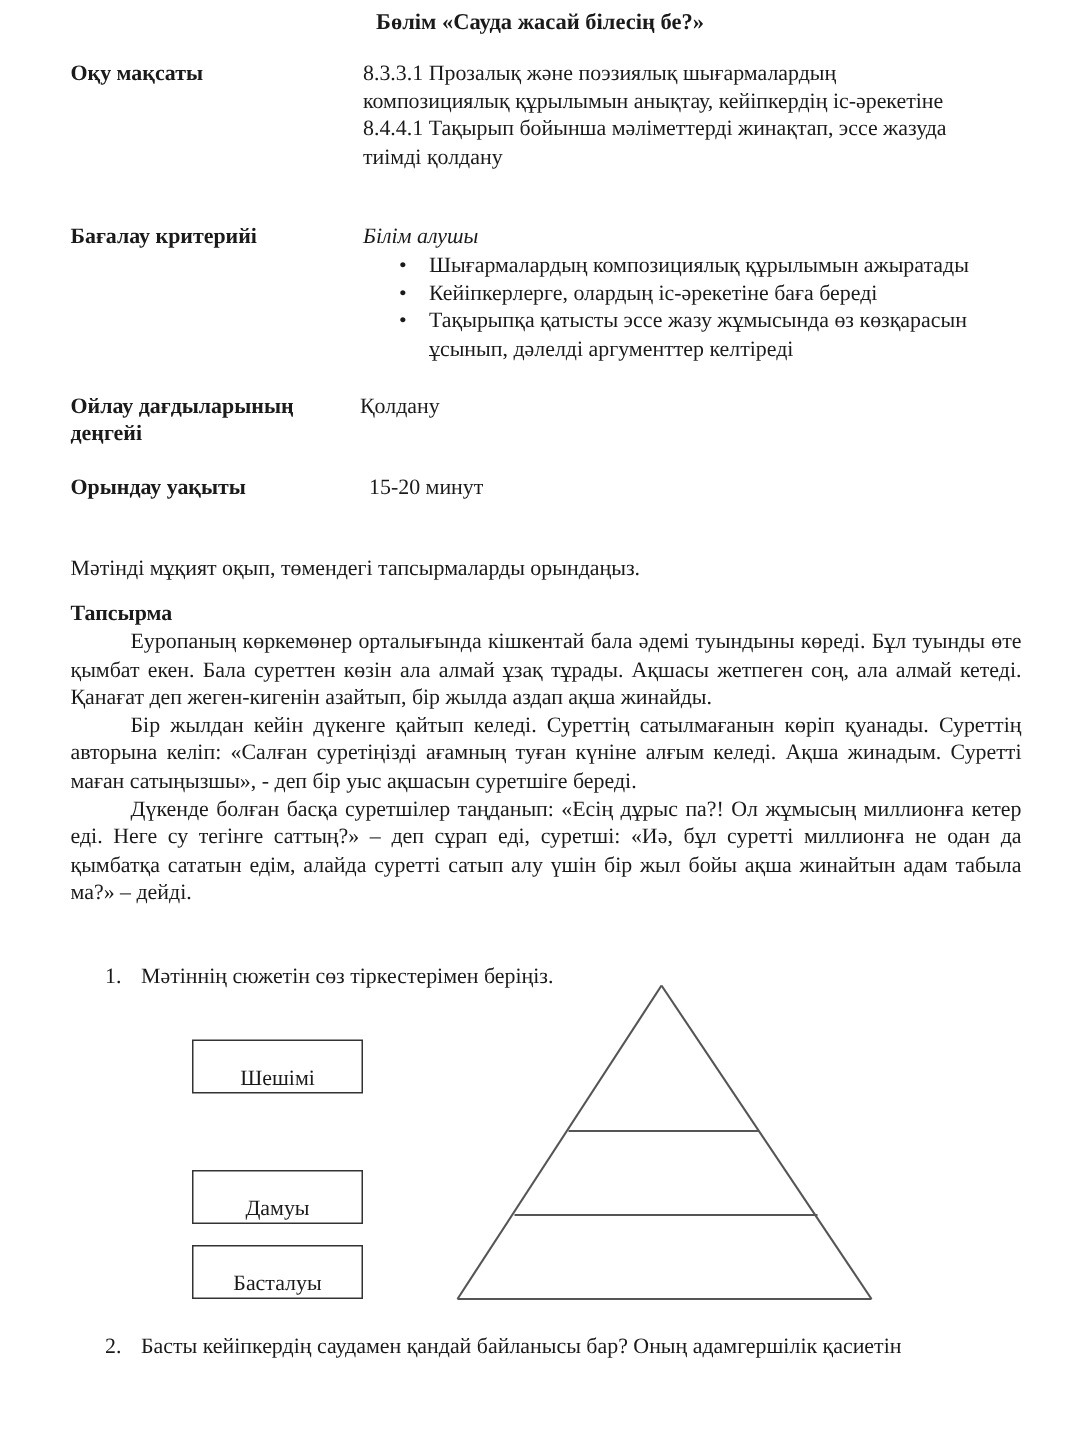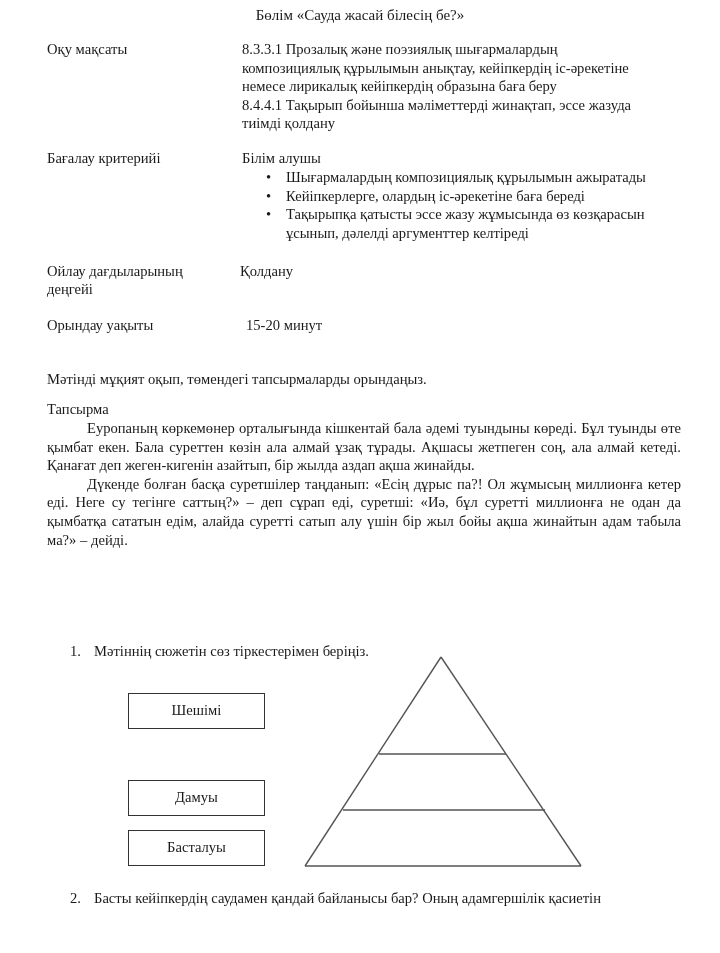--- a/index.html
+++ b/index.html
@@ -2,48 +2,47 @@
 <html><head>
 <meta charset="utf-8">
 <style>
   html, body { margin: 0; padding: 0; background: #ffffff; }
   body {
     width: 720px; height: 953px; position: relative; overflow: hidden;
     font-family: "Liberation Serif", "DejaVu Serif", serif;
     color: #1a1a1a; font-size: 14.6px;
   }
   .abs { position: absolute; }
-  .title { top: 7px; left: 0; width: 720px; text-align: center; font-weight: normal; font-size: 15px; }
-  .label { font-weight: normal; font-size: 14.6px; line-height: 18px; }
+  .title { top: 7px; left: 0; width: 720px; text-align: center; font-weight: bold; font-size: 15px; }
+  .label { font-weight: bold; font-size: 14.6px; line-height: 18px; }
   .val { line-height: 18.5px; }
-  .it { }
+  .it { font-style: italic; }
   ul.crit { margin: 0; padding: 0; list-style: none; }
   ul.crit li { position: relative; padding-left: 24px; line-height: 18.5px; }
   ul.crit li .bullet { position: absolute; left: 4px; top: 0; }
   .para { left: 47px; width: 634px; text-align: justify; line-height: 18.6px; }
   .para p { margin: 0; text-indent: 40px; }
   .qnum { display: inline-block; width: 24px; }
   .box {
-    position: absolute; left: 128px; width: 137px; height: 36px;
+    position: absolute; left: 128px; width: 114px; height: 36px;
     border: 1.3px solid #333; box-sizing: border-box;
-    display: flex; align-items: center; justify-content: center;
+    display: flex; align-items: flex-end; justify-content: center;
   }
   .box span { margin-top: -2px; }
   svg.pyr { position: absolute; left: 0; top: 0; }
 </style>
 </head>
 <body>
 
 <div class="abs title">Бөлім «Сауда жасай білесің бе?»</div>
 
 <div class="abs label" style="left:47px; top:40px;">Оқу мақсаты</div>
 <div class="abs val" style="left:242px; top:40px; width:450px;">
   <div>8.3.3.1 Прозалық және поэзиялық шығармалардың</div>
   <div>композициялық құрылымын анықтау, кейіпкердің іс-әрекетіне</div>
-  <div>немесе лирикалық кейіпкердің образына баға беру</div>
   <div>8.4.4.1 Тақырып бойынша мәліметтерді  жинақтап, эссе жазуда</div>
   <div>тиімді қолдану</div>
 </div>
 
 <div class="abs label" style="left:47px; top:149px;">Бағалау критерийі</div>
 <div class="abs val it" style="left:242px; top:149px;">Білім алушы</div>
 <ul class="abs crit" style="left:262px; top:168px; width:430px;">
   <li><span class="bullet">•</span><span>Шығармалардың композициялық құрылымын ажыратады</span></li>
   <li><span class="bullet">•</span><span>Кейіпкерлерге, олардың іс-әрекетіне баға береді</span></li>
   <li><span class="bullet">•</span><span>Тақырыпқа қатысты  эссе жазу жұмысында өз көзқарасын</span><br><span>ұсынып, дәлелді аргументтер келтіреді</span></li>
@@ -56,20 +55,21 @@
 <div class="abs val" style="left:240px; top:262px;">Қолдану</div>
 
 <div class="abs label" style="left:47px; top:316px;">Орындау уақыты</div>
 <div class="abs val" style="left:246px; top:316px;">15-20 минут</div>
 
 <div class="abs label" style="left:47px; top:352px;margin-top:48px;">Тапсырма</div>
 <div class="abs val" style="left:47px; top:370px;">Мәтінді мұқият оқып, төмендегі тапсырмаларды орындаңыз.</div>
 
 <div class="abs para" style="top:419px;font-family:Liberation Serif, serif;">
   <p>Еуропаның көркемөнер орталығында кішкентай бала әдемі туындыны көреді. Бұл туынды өте қымбат екен. Бала суреттен көзін ала алмай ұзақ тұрады. Ақшасы жетпеген соң, ала алмай кетеді. Қанағат деп жеген-кигенін азайтып, бір жылда аздап ақша жинайды.</p>
+  <p>Бір жылдан кейін дүкенге қайтып келеді. Суреттің сатылмағанын көріп қуанады. Суреттің авторына келіп: «Салған суретіңізді ағамның туған күніне алғым келеді. Ақша жинадым. Суретті маған сатыңызшы», - деп бір уыс ақшасын суретшіге береді.</p>
   <p>Дүкенде болған басқа суретшілер таңданып: «Есің дұрыс па?! Ол жұмысың миллионға кетер еді. Неге су тегінге саттың?» – деп сұрап еді, суретші: «Иә, бұл суретті миллионға не одан да қымбатқа сататын едім, алайда суретті сатып алу үшін бір жыл бойы ақша жинайтын адам табыла ма?» – дейді.</p>
 </div>
 
 <div class="abs val" style="left:70px; top:642px;">
   <span class="qnum">1.</span><span>Мәтіннің сюжетін сөз тіркестерімен беріңіз.</span>
 </div>
 
 <div class="box" style="top:693px;">
     <span>Шешімі</span>
   </div>

